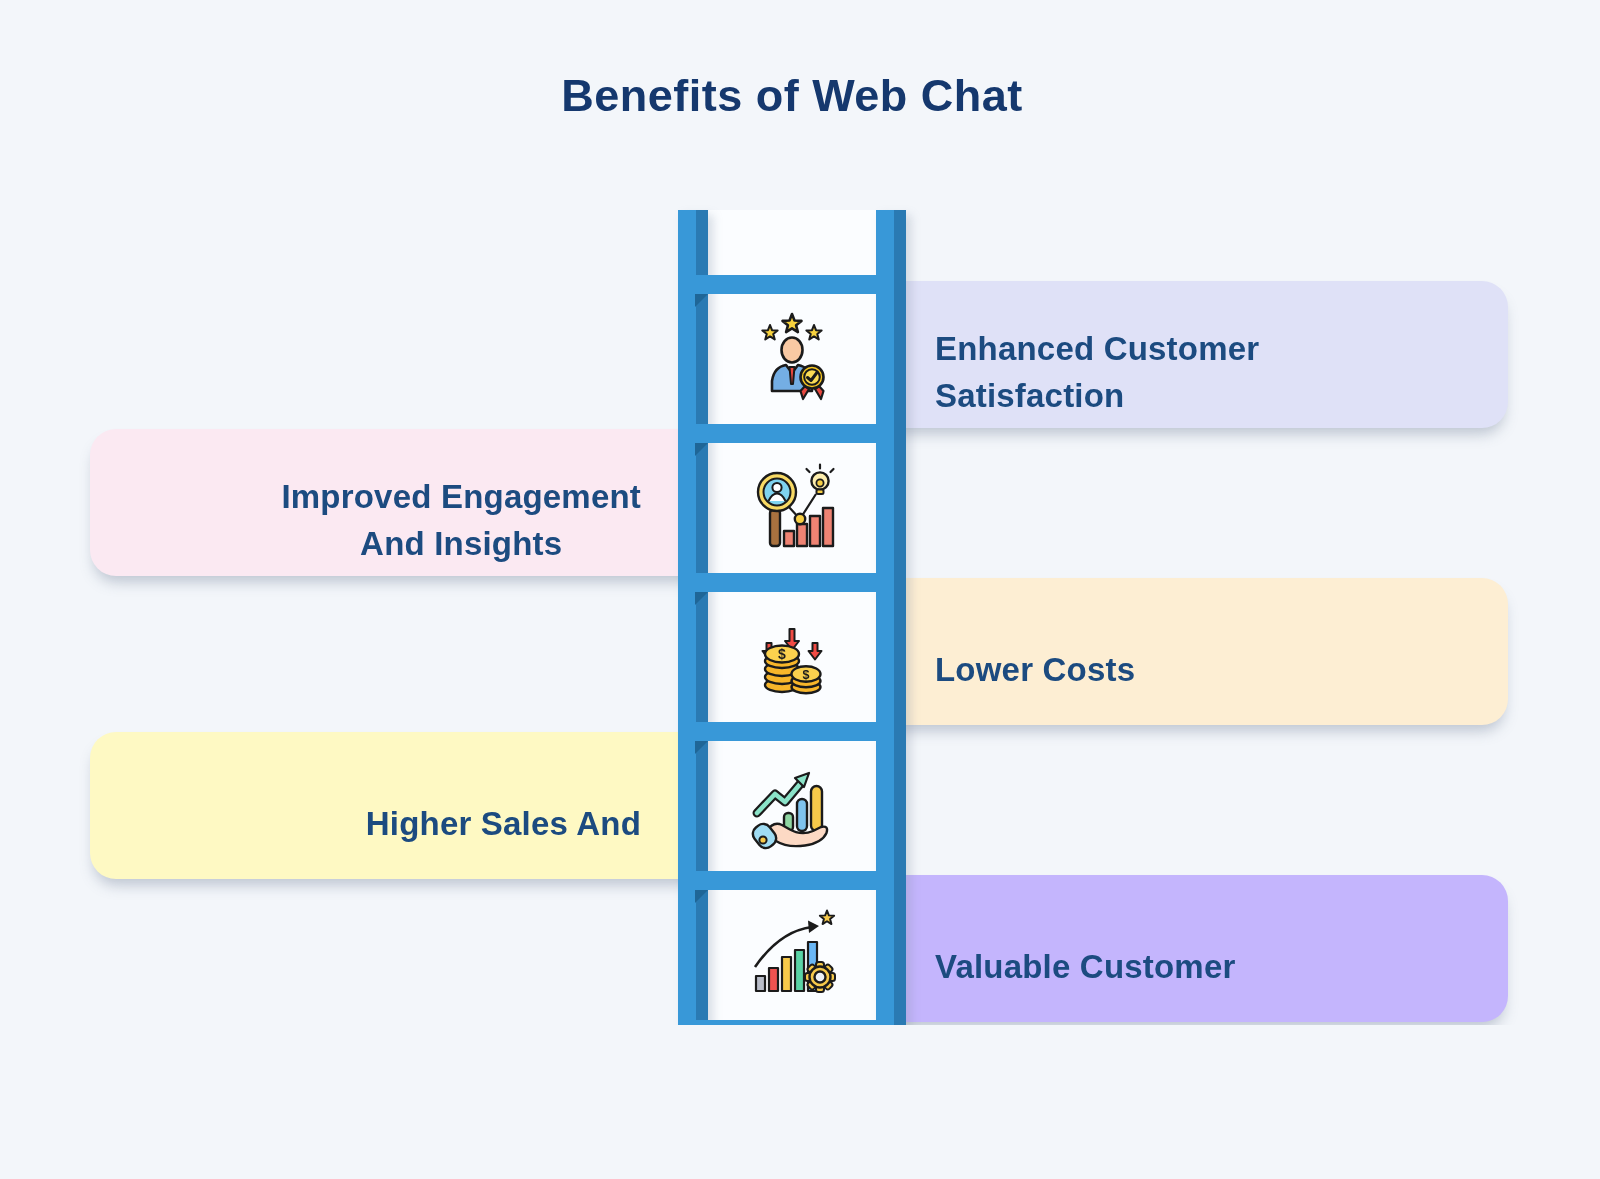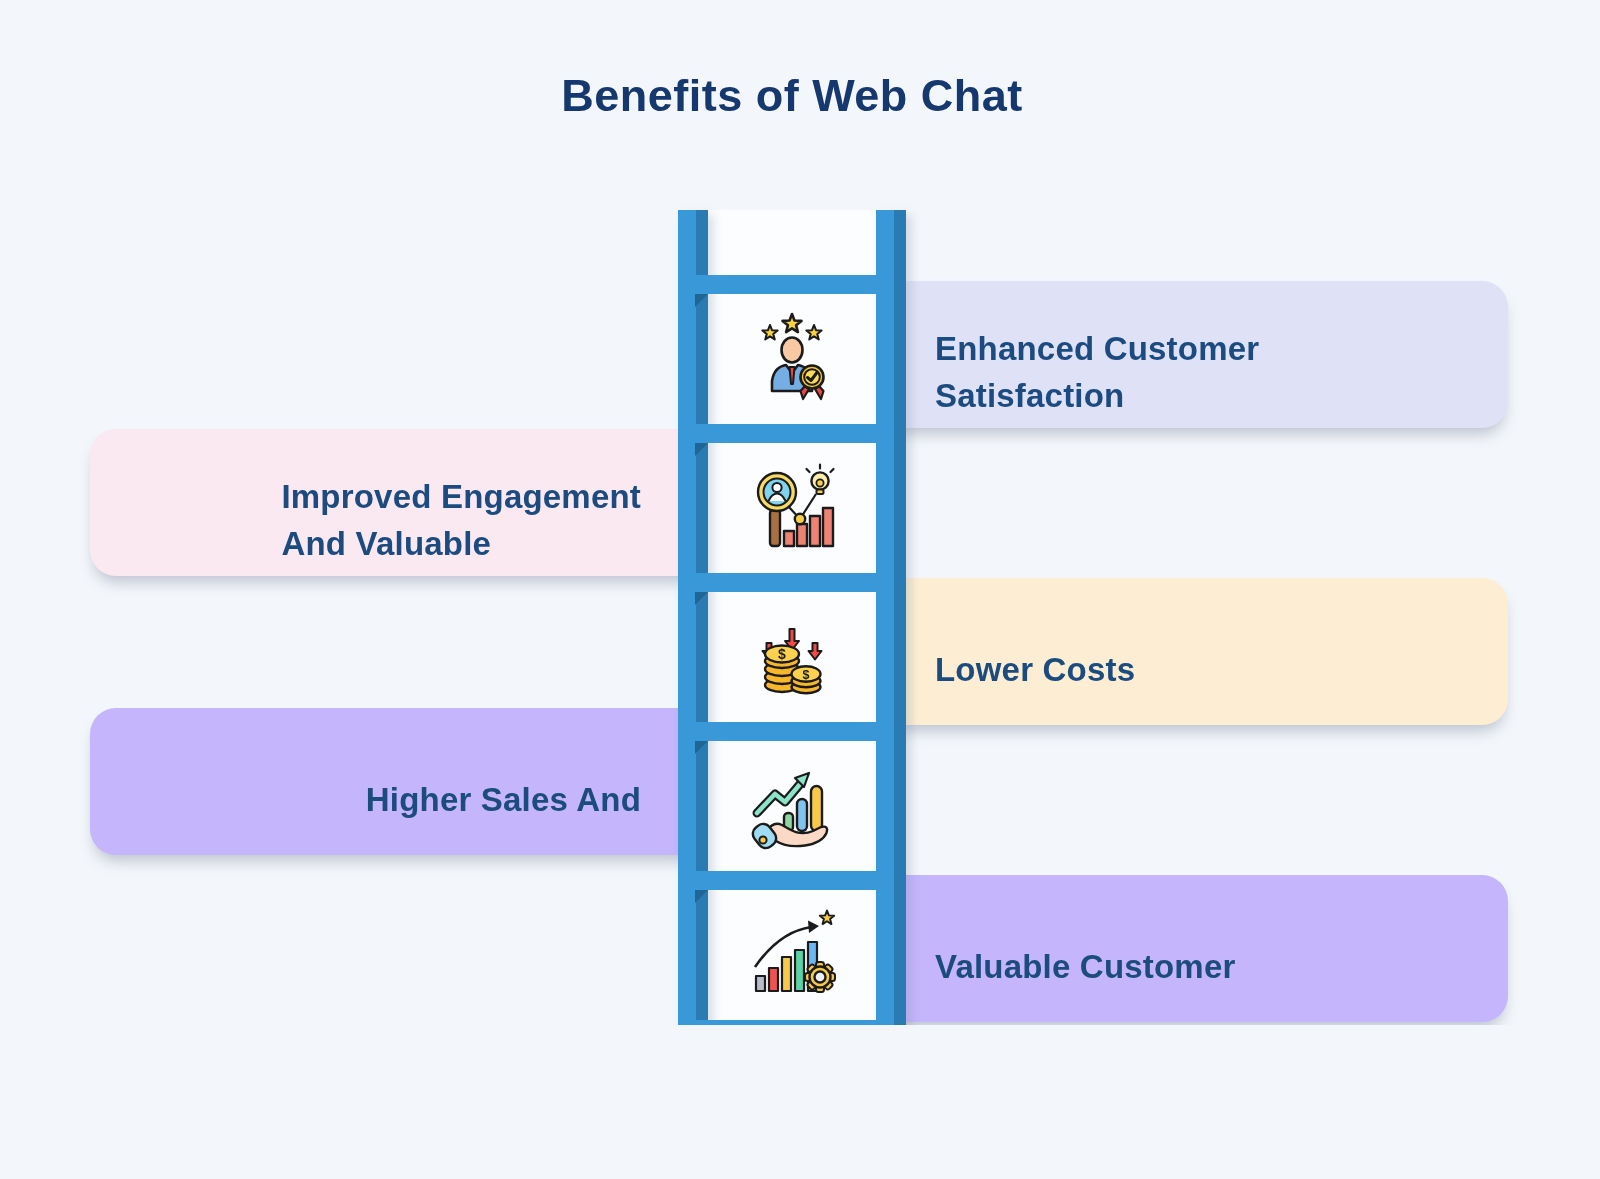--- a/index.html
+++ b/index.html
@@ -6,21 +6,21 @@
   body{font-family:"Liberation Sans", sans-serif; background:var(--background,#f3f6fa);}
   .canvas{position:relative;width:1600px;height:1025px;overflow:hidden;background:var(--background,#f3f6fa);}
 
   .page-title{position:absolute;top:70px;left:0;width:1584px;text-align:center;
     font-size:45px;font-weight:700;letter-spacing:.5px;color:var(--title,#15386e);}
 
   
   .card{position:absolute;height:147px;border-radius:26px;display:flex;align-items:center;
     box-shadow:0 10px 14px -4px rgba(125,138,160,.45);z-index:1;}
   .card.right{left:860px;width:648px;padding-left:75px;box-sizing:border-box;justify-content:flex-start;text-align:left;}
-  .card.left{left:90px;width:618px;padding-right:67px;box-sizing:border-box;justify-content:flex-end;text-align:left;}
+  .card.left{left:90px;width:618px;padding-right:67px;box-sizing:border-box;justify-content:flex-end;text-align:center;}
   .card-label{font-size:33px;font-weight:600;letter-spacing:.2px;line-height:47px;color:var(--text,#1c4b80);margin-top:35px;}
   .card-label span{display:block;}
 
   
   .ladder{position:absolute;left:0;top:0;width:1600px;height:1179px;z-index:2;pointer-events:none;}
   .ladder-inner{position:absolute;left:706px;top:210px;width:172px;height:894px;background:var(--panel,#fbfdff);}
   .rail{position:absolute;top:210px;width:30px;height:894px;
     background:linear-gradient(90deg,var(--ladder-light,#3898d8) 0 18px,var(--ladder-dark,#2a7ab3) 18px);
     box-shadow:5px 5px 9px rgba(125,140,160,.28);}
   .rail-left{left:678px;}
@@ -40,31 +40,31 @@
   <div class="card right" style="top: 281px; background: rgb(223, 225, 247);">
     <div class="card-label">
       <span>Enhanced Customer</span>
       <span>Satisfaction</span>
     </div>
   </div>
 
   <div class="card left" style="top: 429px; background: rgb(251, 233, 242);">
     <div class="card-label">
       <span>Improved Engagement</span>
-      <span>And Valuable</span>
+      <span>And Insights</span>
     </div>
   </div>
 
   <div class="card right" style="top: 578px; background: rgb(253, 238, 211);">
     <div class="card-label">
       <span>Lower Costs</span>
     </div>
   </div>
 
-  <div class="card left" style="top: 708px; background: #c4b5fd;">
+  <div class="card left" style="top: 732px; background: #fef9c3;">
     <div class="card-label">
       <span>Higher Sales And</span>
     </div>
   </div>
 
   <div class="card right" style="top: 875px; background: #c4b5fd;">
     <div class="card-label">
       <span>Valuable Customer</span>
     </div>
   </div>

